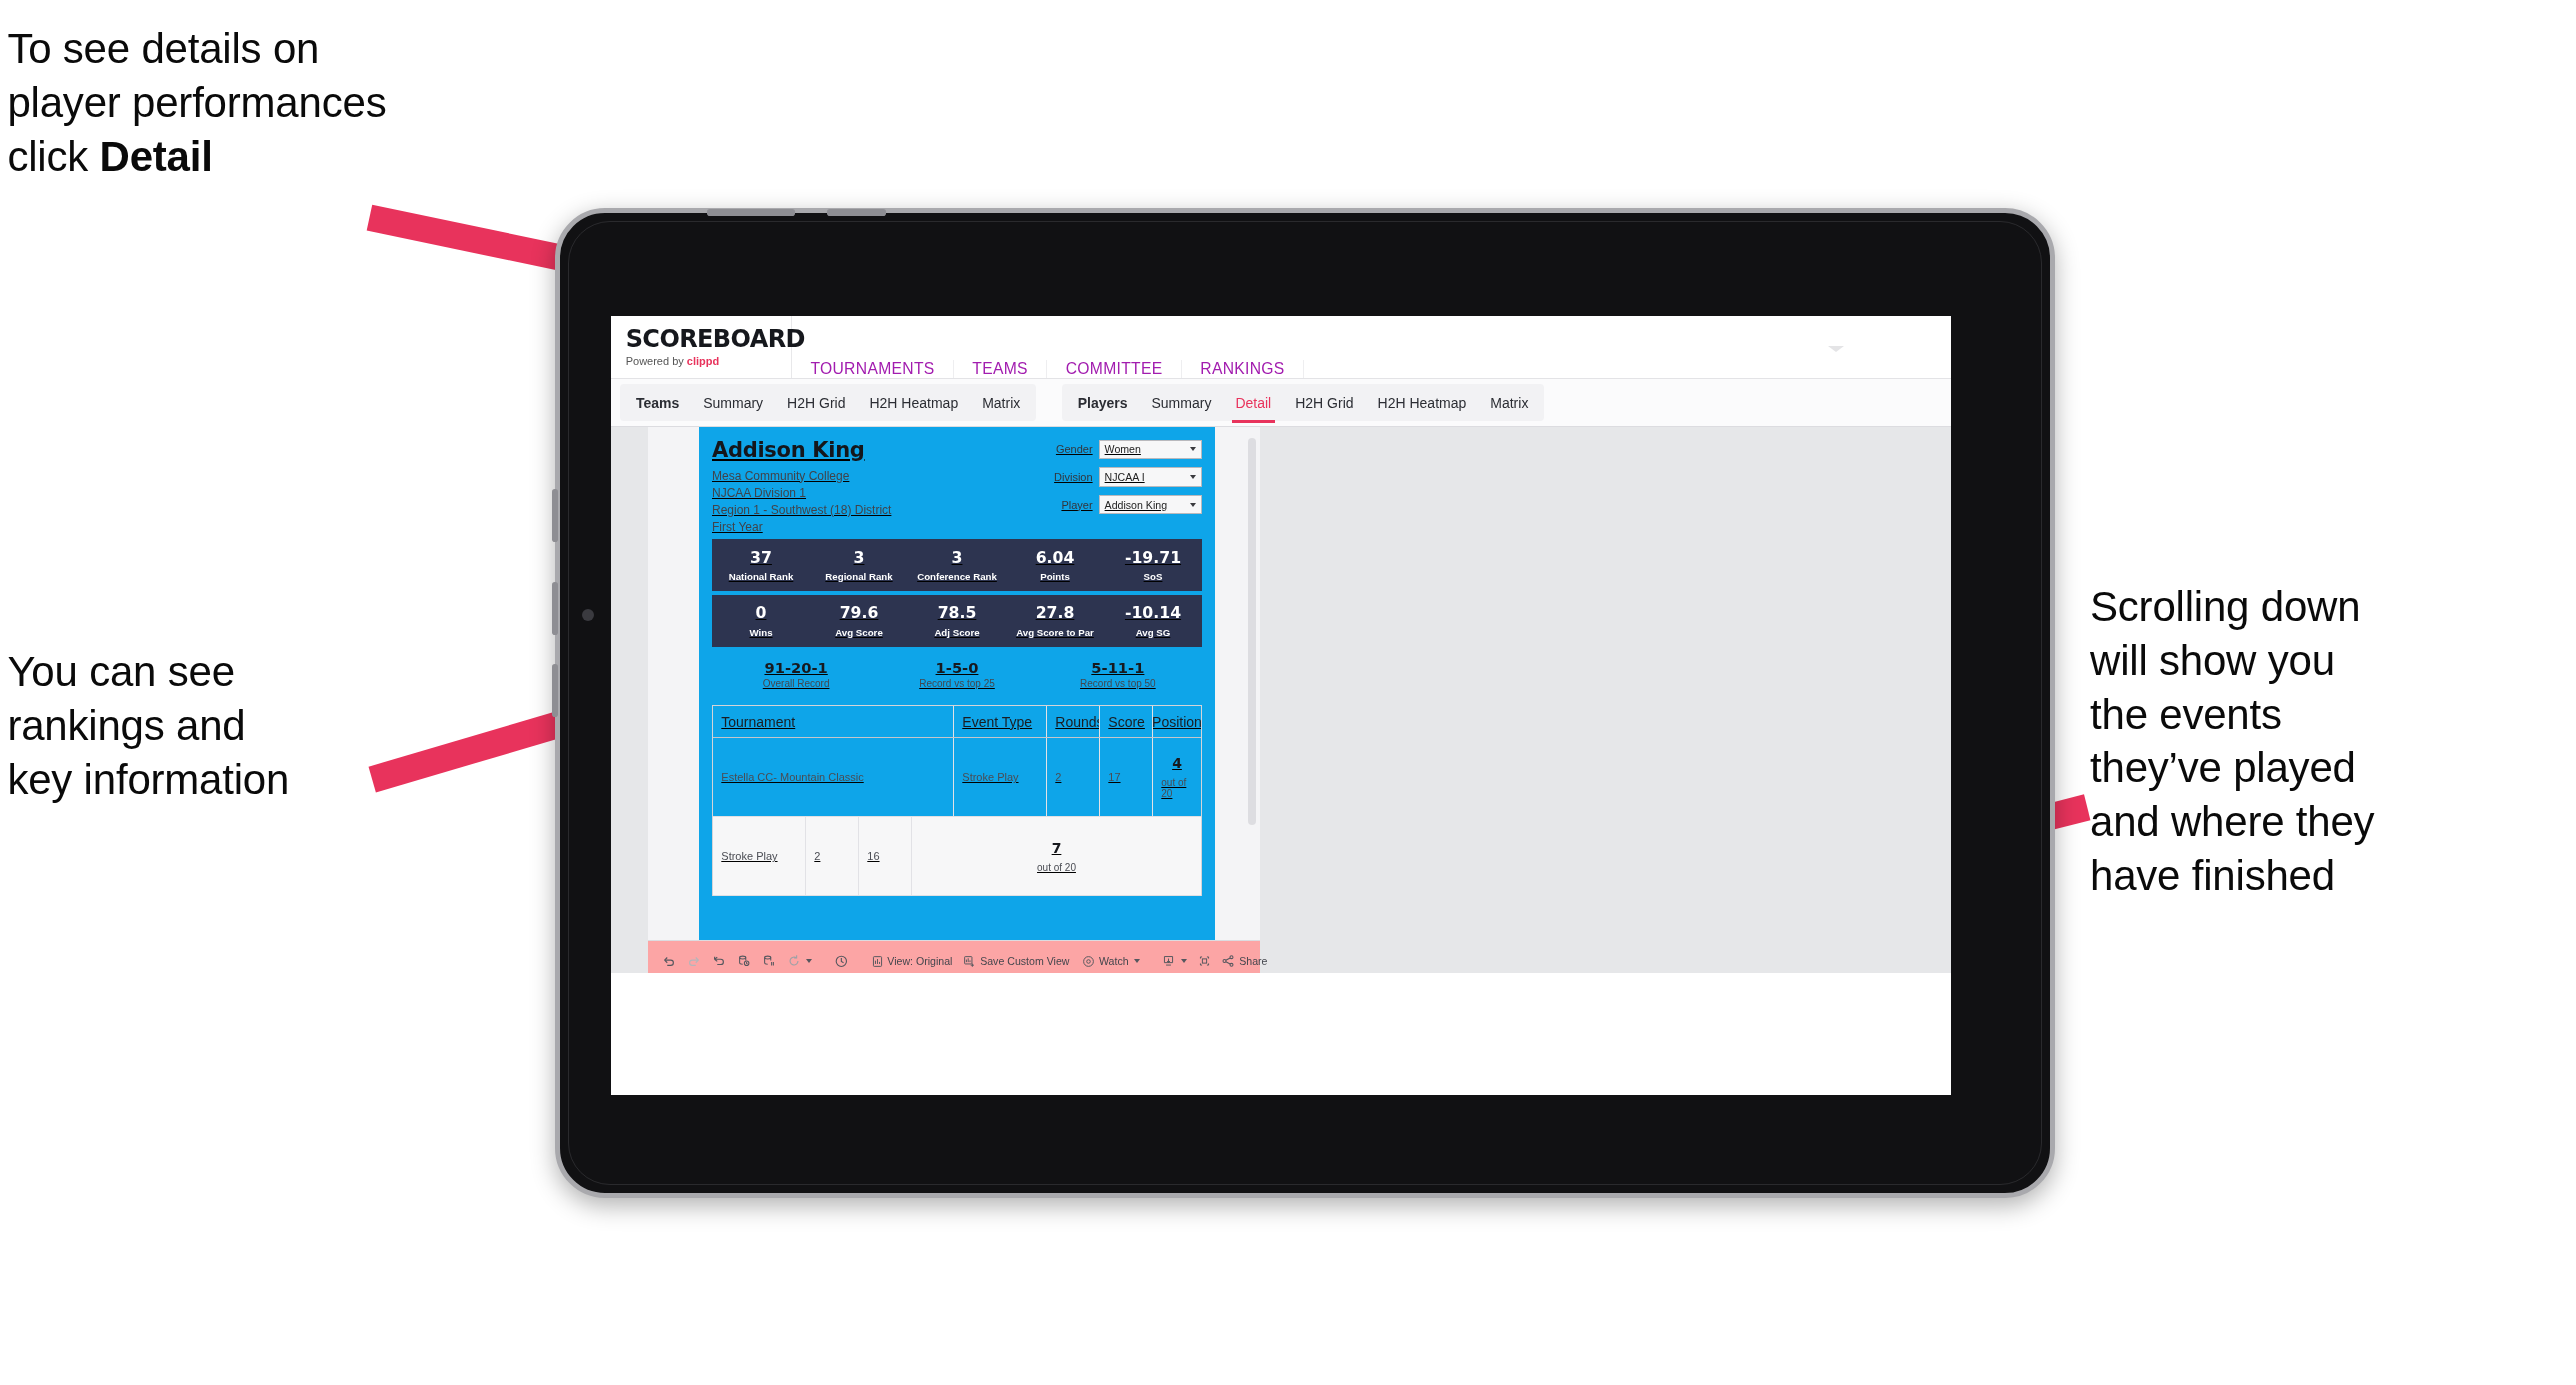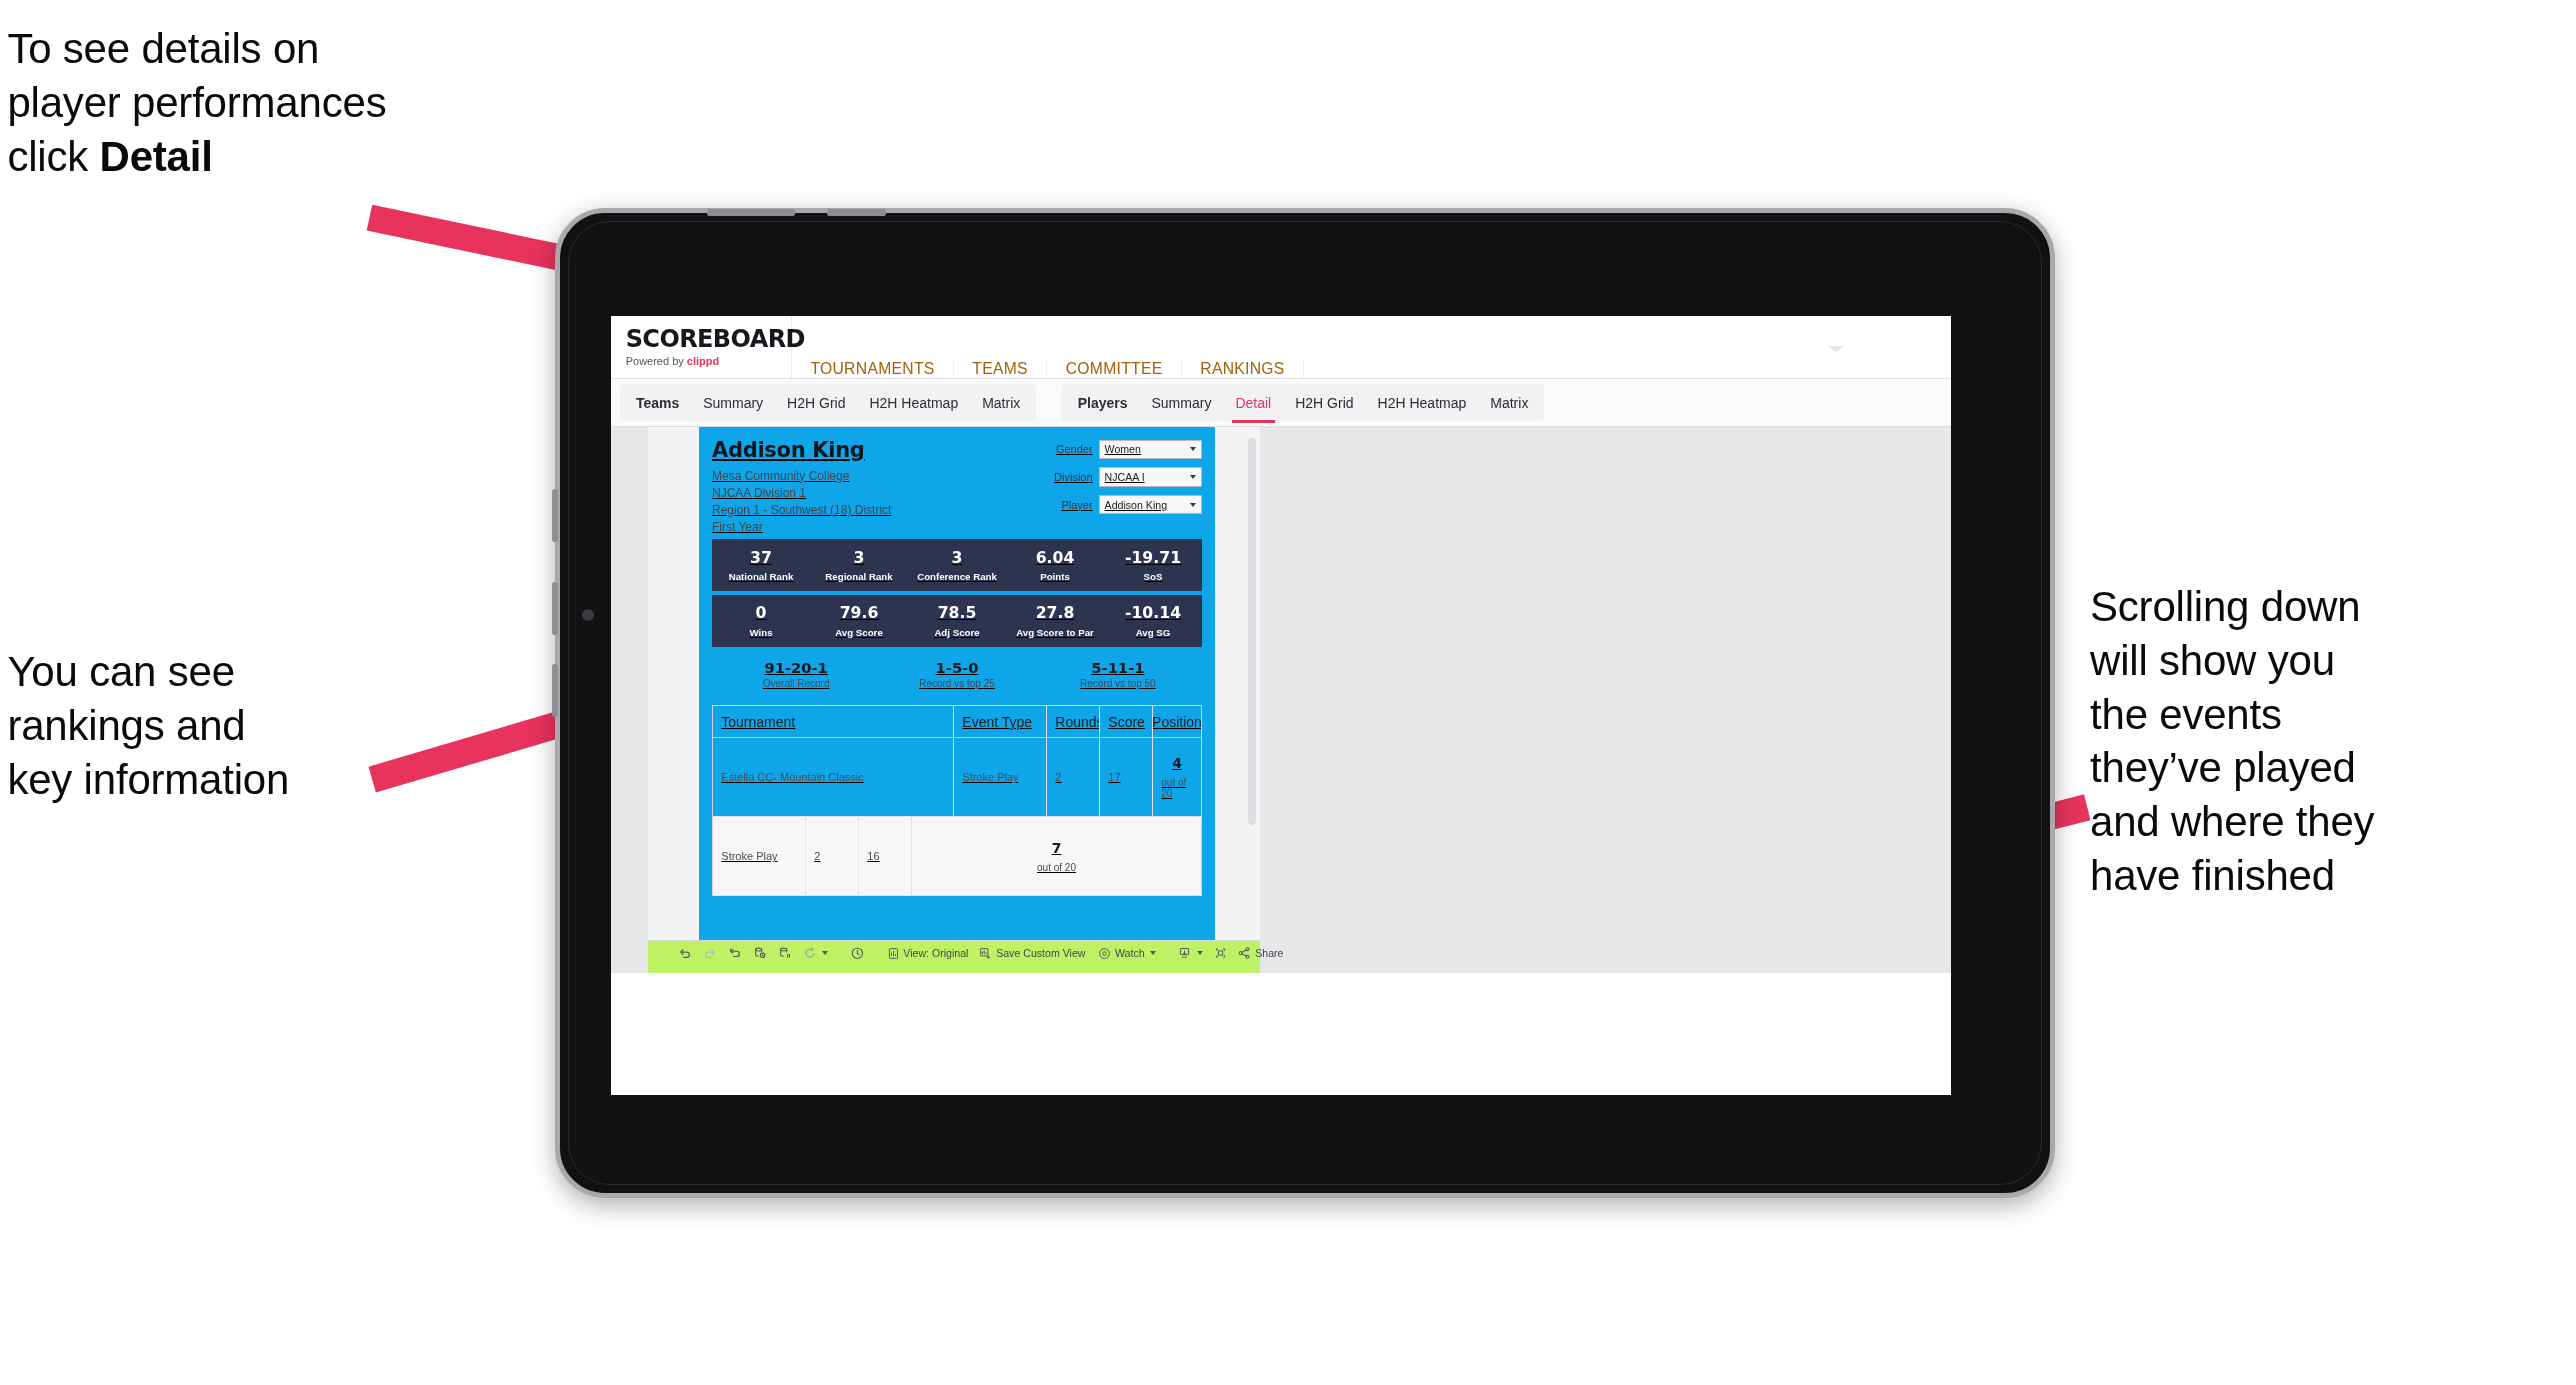--- a/index.html
+++ b/index.html
@@ -82,21 +82,21 @@
   }
   #brand-title {
     font-family: "DejaVu Sans", sans-serif;
     font-weight: 700; font-size: 24px; letter-spacing: -0.6px;
     color: #16181d; line-height: 1;
   }
   #brand-sub { font-size: 11px; color: #555; margin-top: 3.7px; }
   #brand-sub .clippd { color: #e8335c; font-weight: 700; }
   .nav-link {
     display: flex; align-items: center; padding: 0 18.4px;
-    font-size: 15.7px; color: #a16207; letter-spacing: 0.3px;
+    font-size: 15.7px; color: #a21caf; letter-spacing: 0.3px;
     border-right: 0.9px solid #eeeef0;
     cursor: pointer; white-space: nowrap; margin-top: 44px;
   }
   #header-spacer { flex: 1; position: relative; }
   #header-chevron {
     position: absolute; right: 107px; top: 29.5px;
     width: 0; height: 0;
     border-left: 8.3px solid transparent;
     border-right: 8.3px solid transparent;
     border-top: 6.4px solid #e4e4e6;
@@ -234,24 +234,24 @@
   #sheet-scrollbar {
     position: absolute; right: 3.7px; top: 11px;
     width: 8.3px; height: 387px; background: #dddde1; border-radius: 4.6px;
   }
   #viz-right-pad { flex: 1; background: #e6e7e9; }
 
   
   #toolbar {
     position: absolute; left: 37px; bottom: 0;
     width: 612px; height: 33px;
-    background: #bef264;
+    background: #fca5a5;
     border-top: 0.9px solid #dcdce0;
-    display: flex; align-items: flex-start;
-    padding: 0 25px; gap: 1.8px;
+    display: flex; align-items: flex-end;
+    padding: 0 9px; gap: 1.8px;
     font-size: 10.6px; color: #44464d;
   }
   .tb-item {
     display: flex; align-items: center; gap: 3.7px;
     padding: 0 4.6px; height: 24px; cursor: pointer;
     white-space: nowrap; color: #44464d;
   }
   .tb-icon { display: inline-flex; align-items: center; justify-content: center; }
   .tb-sep { width: 0.9px; height: 15.7px; background: #cfcfd4; margin: 0 4.6px; }
   .tb-flex { flex: 1; }

